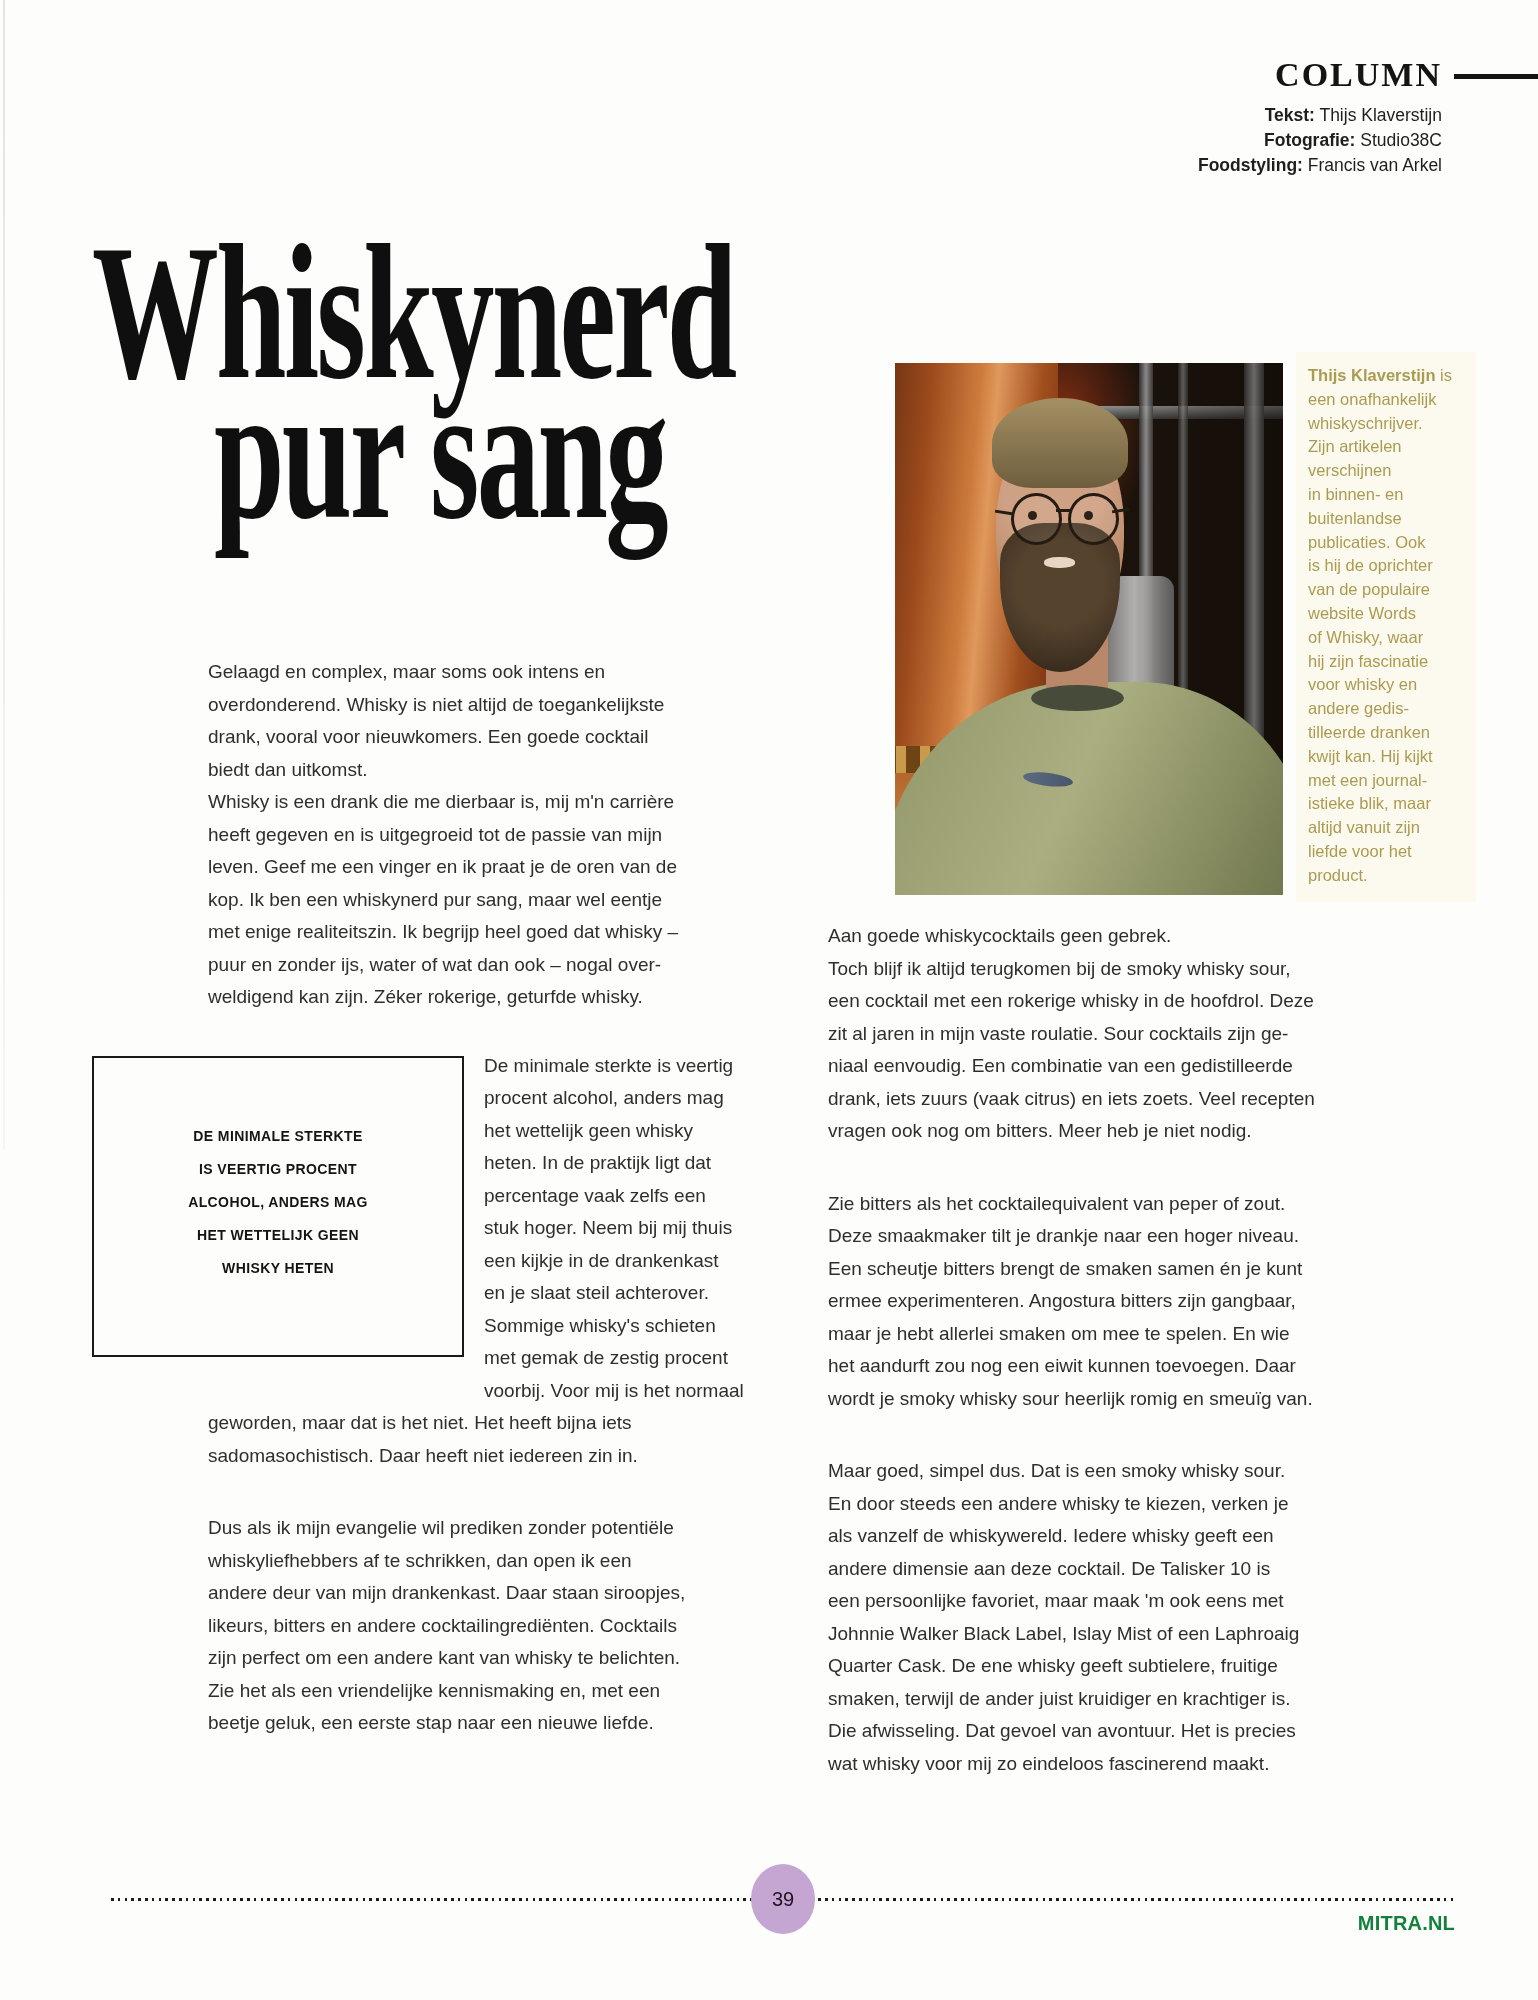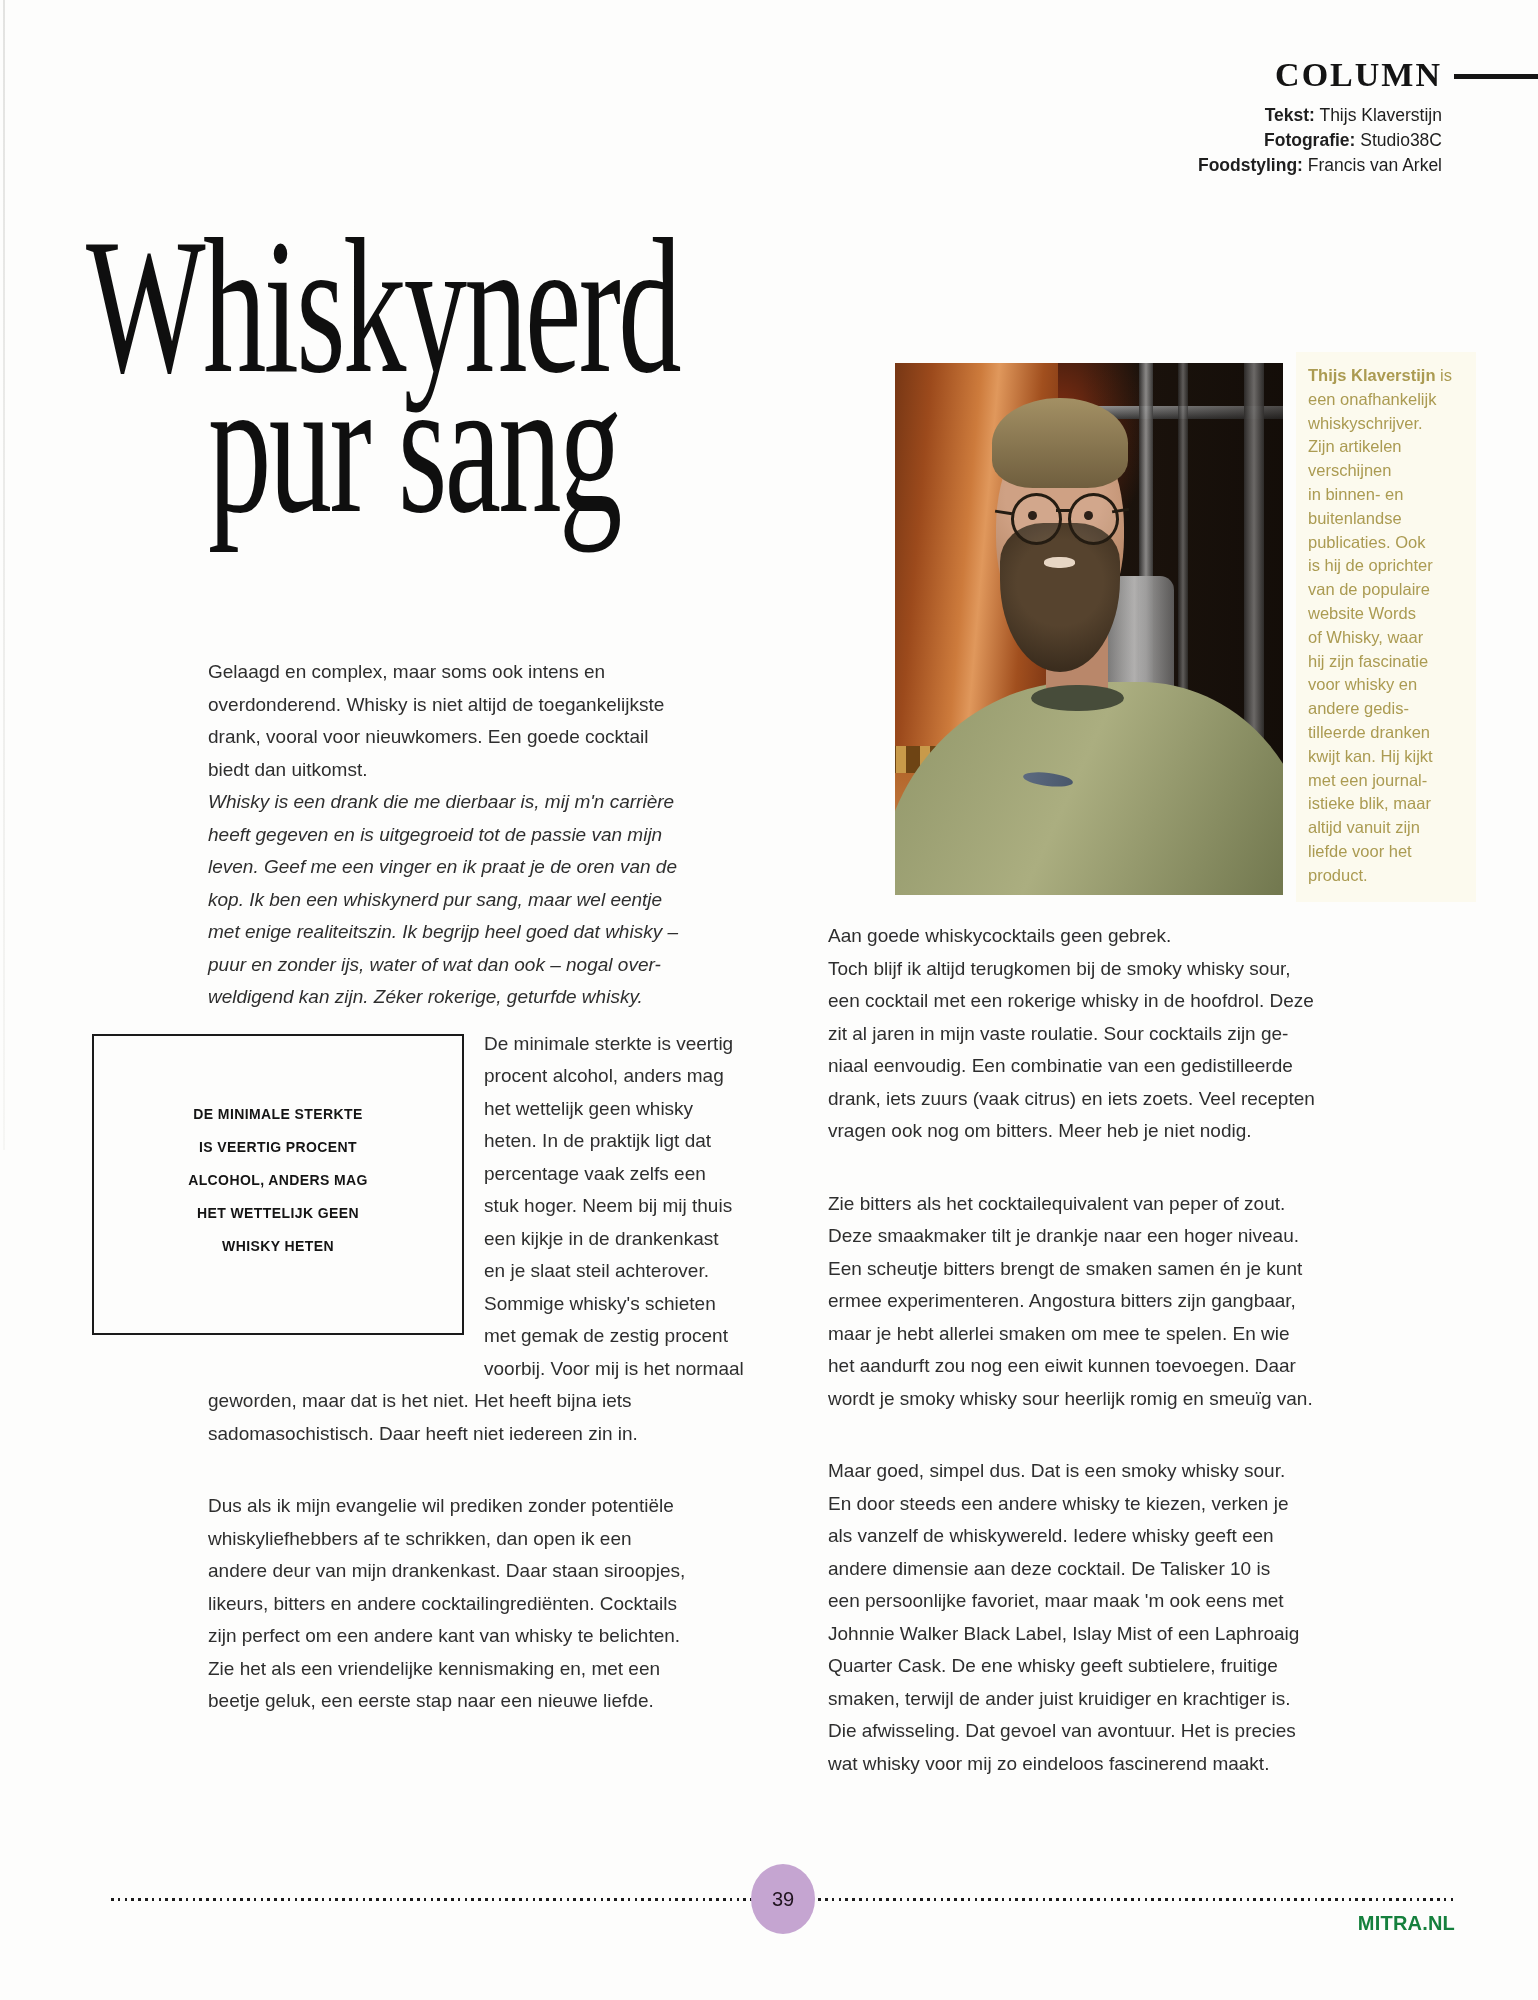--- a/index.html
+++ b/index.html
@@ -86,21 +86,21 @@
   .author-bio .name { font-weight:700; }
   .pre { white-space:pre-line; }
 
   
   .col-left { position:absolute; left:208px; top:656px; width:590px;
     font-size:19px; line-height:32.5px; color:#2e2e2e; }
   .col-right { position:absolute; left:828px; top:920px; width:592px;
     font-size:19px; line-height:32.5px; color:#2e2e2e; }
   .col-left p, .col-right p { margin:0; }
   .col-left .p1 { }
-  .col-left .p2 { margin-bottom:14px;font-style:italic; }
+  .col-left .p2 { margin-bottom:36px; }
   .col-left .p3 { margin-bottom:40px; }
   .col-right .pA { margin-bottom:40px; }
   .col-right .pB { margin-bottom:40px; }
 
   .pullquote { float:left; width:336px; height:235px; padding:62px 16px 0;
     border:2px solid #1a1a1a; margin:6px 20px 26px -116px;
     text-align:center; font-size:14px; font-weight:700; line-height:33px;
     letter-spacing:.4px; color:#141414; white-space:pre-line; }
 
   
@@ -120,21 +120,21 @@
 
   <div class="kicker">COLUMN</div>
   <div class="kicker-rule"></div>
 
   <div class="credits">
     <div><span class="lbl">Tekst:</span><span> Thijs Klaverstijn</span></div>
     <div><span class="lbl">Fotografie:</span><span> Studio38C</span></div>
     <div><span class="lbl">Foodstyling:</span><span> Francis van Arkel</span></div>
   </div>
 
-  <h1 class="title" style="margin:10px; font-weight:400;">
+  <h1 class="title" style="margin:16px; font-weight:700;">
     <span class="t1">Whiskynerd</span>
     <span class="t2">pur sang</span>
   </h1>
 
   <div class="photo">
     <div class="p-glow"></div>
     <div class="p-still"></div>
     <div class="p-flange"></div>
     <div class="p-floor"></div>
     <div class="p-pipe-h"></div>

